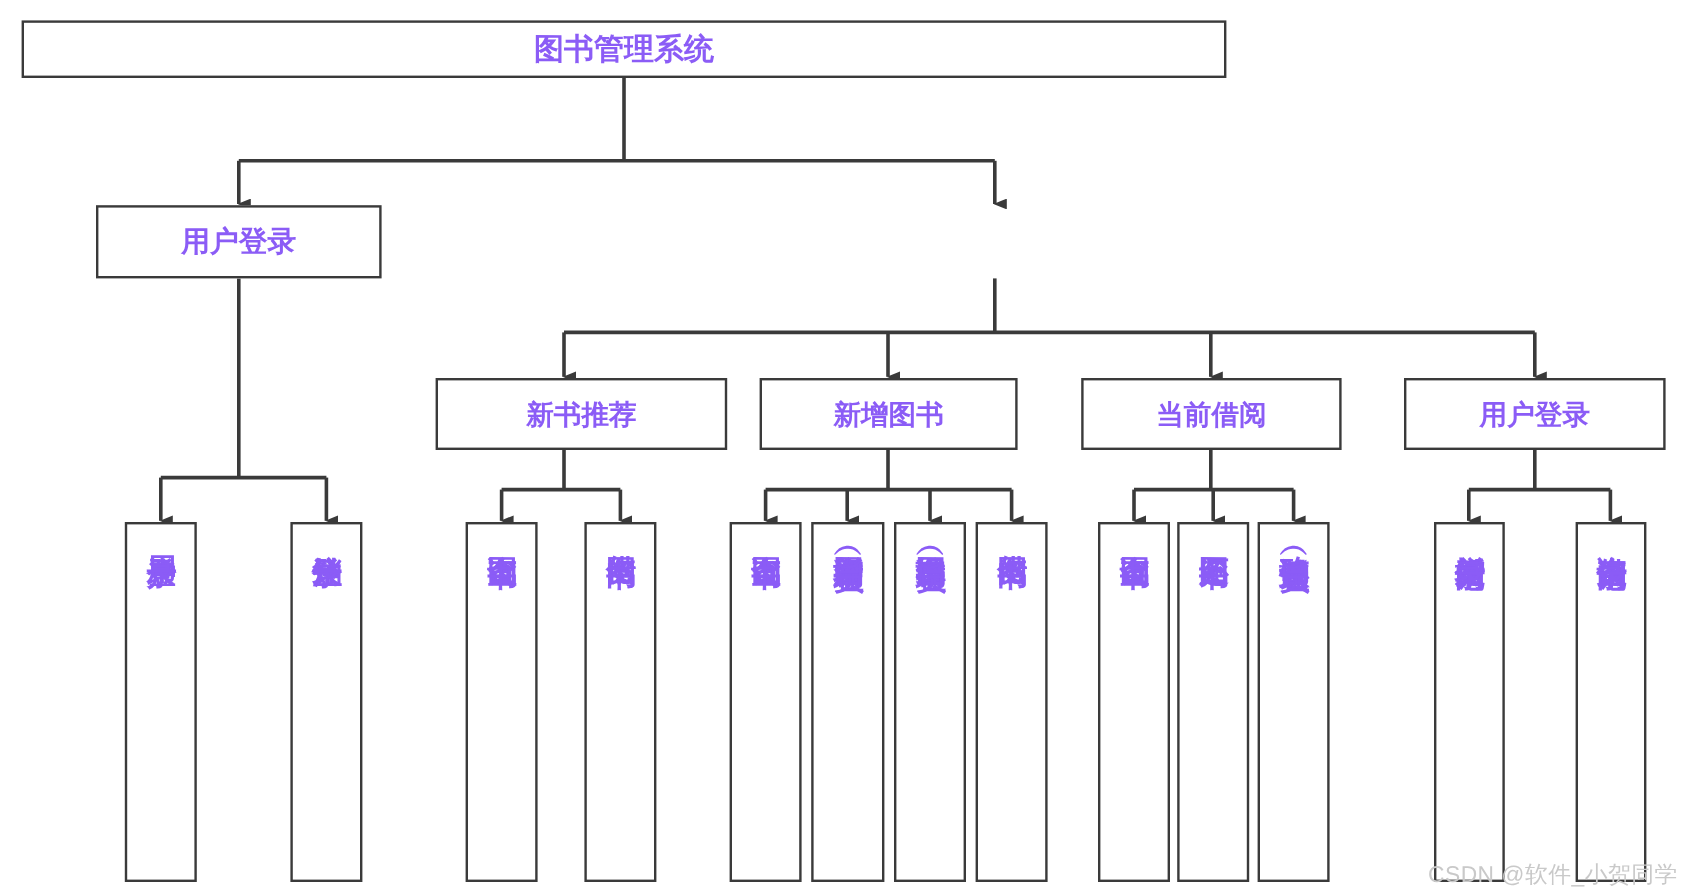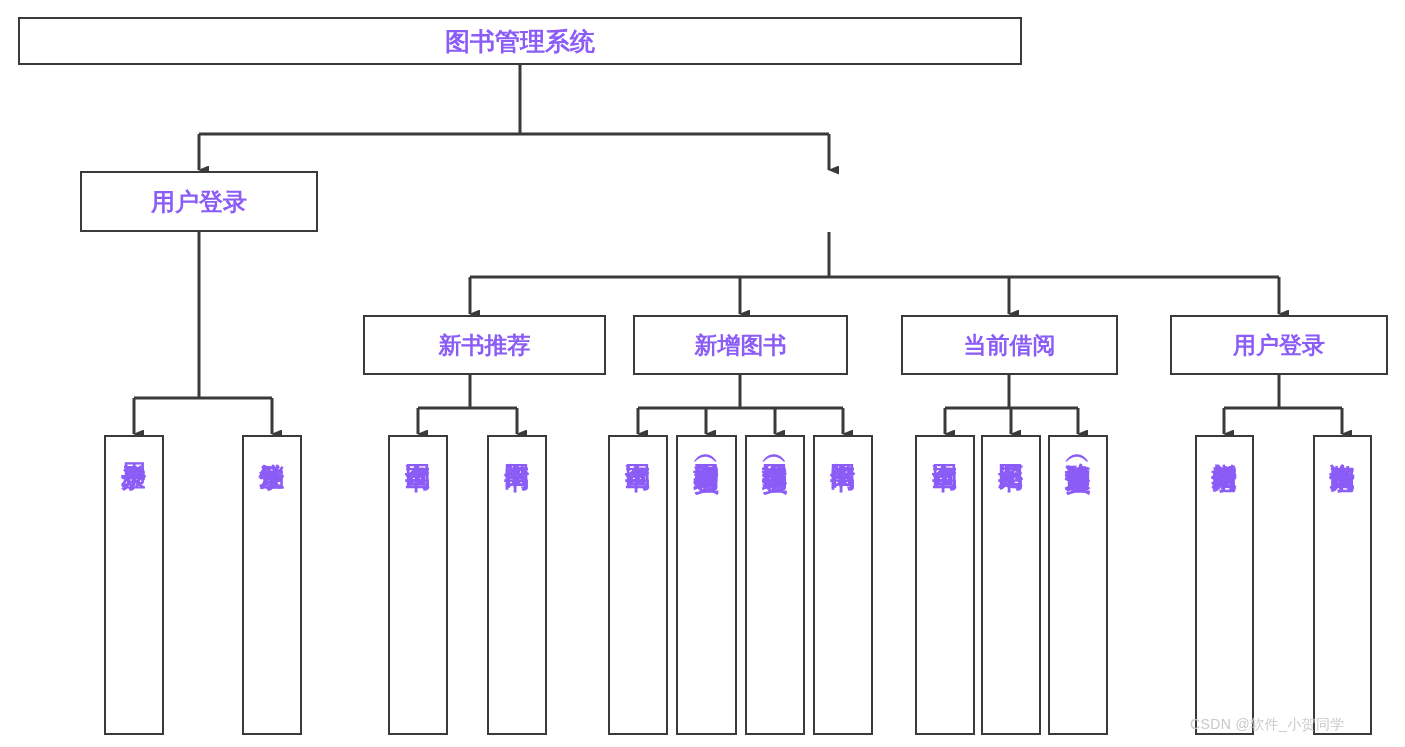--- a/index.html
+++ b/index.html
@@ -54,21 +54,21 @@
     text-orientation: upright;
     -webkit-writing-mode: vertical-rl;
     font-size: 25px;
     line-height: 1.06;
     letter-spacing: 1px;
     white-space: nowrap;
   }
   .watermark {
     position: absolute;
     color: #c9c9c9;
-    font-size: 14px;
+    font-size: 19px;
     letter-spacing: 0.4px;
     white-space: nowrap;
     pointer-events: none;
     user-select: none;
   }
 </style>
 </head>
 <body>
 
 <div id="diagram-root">

